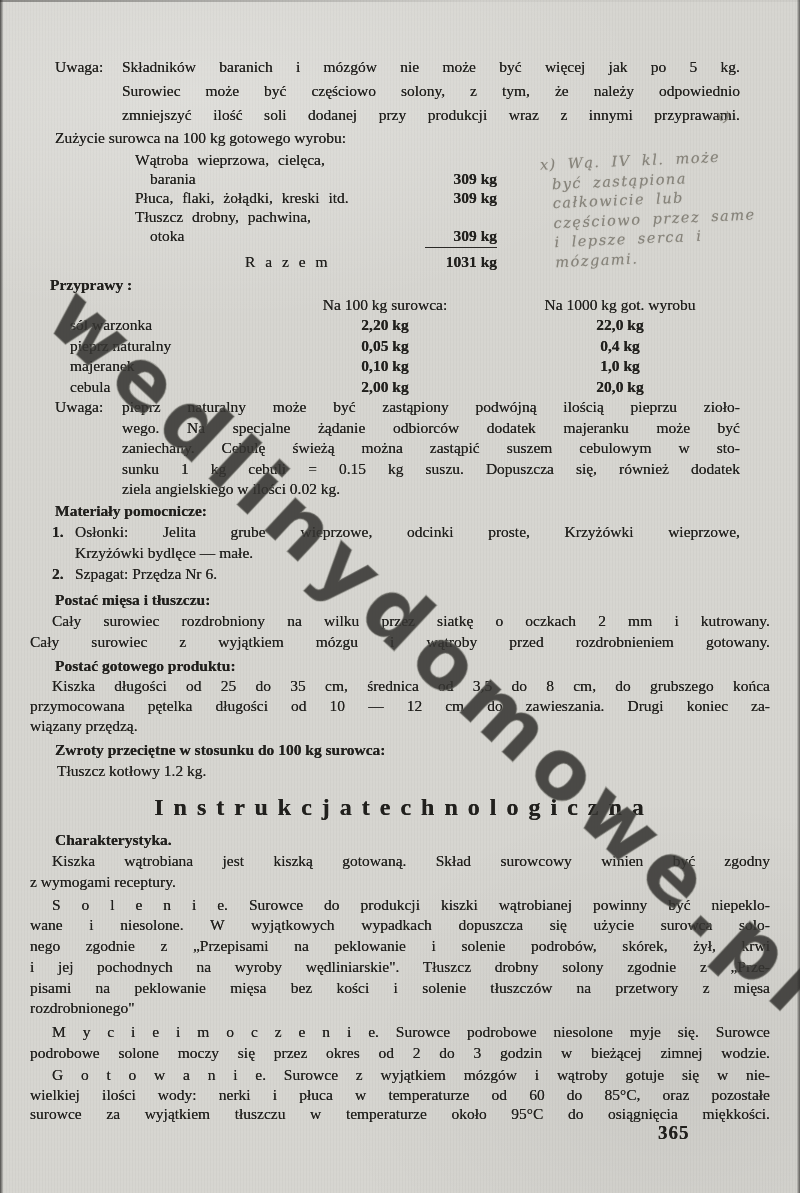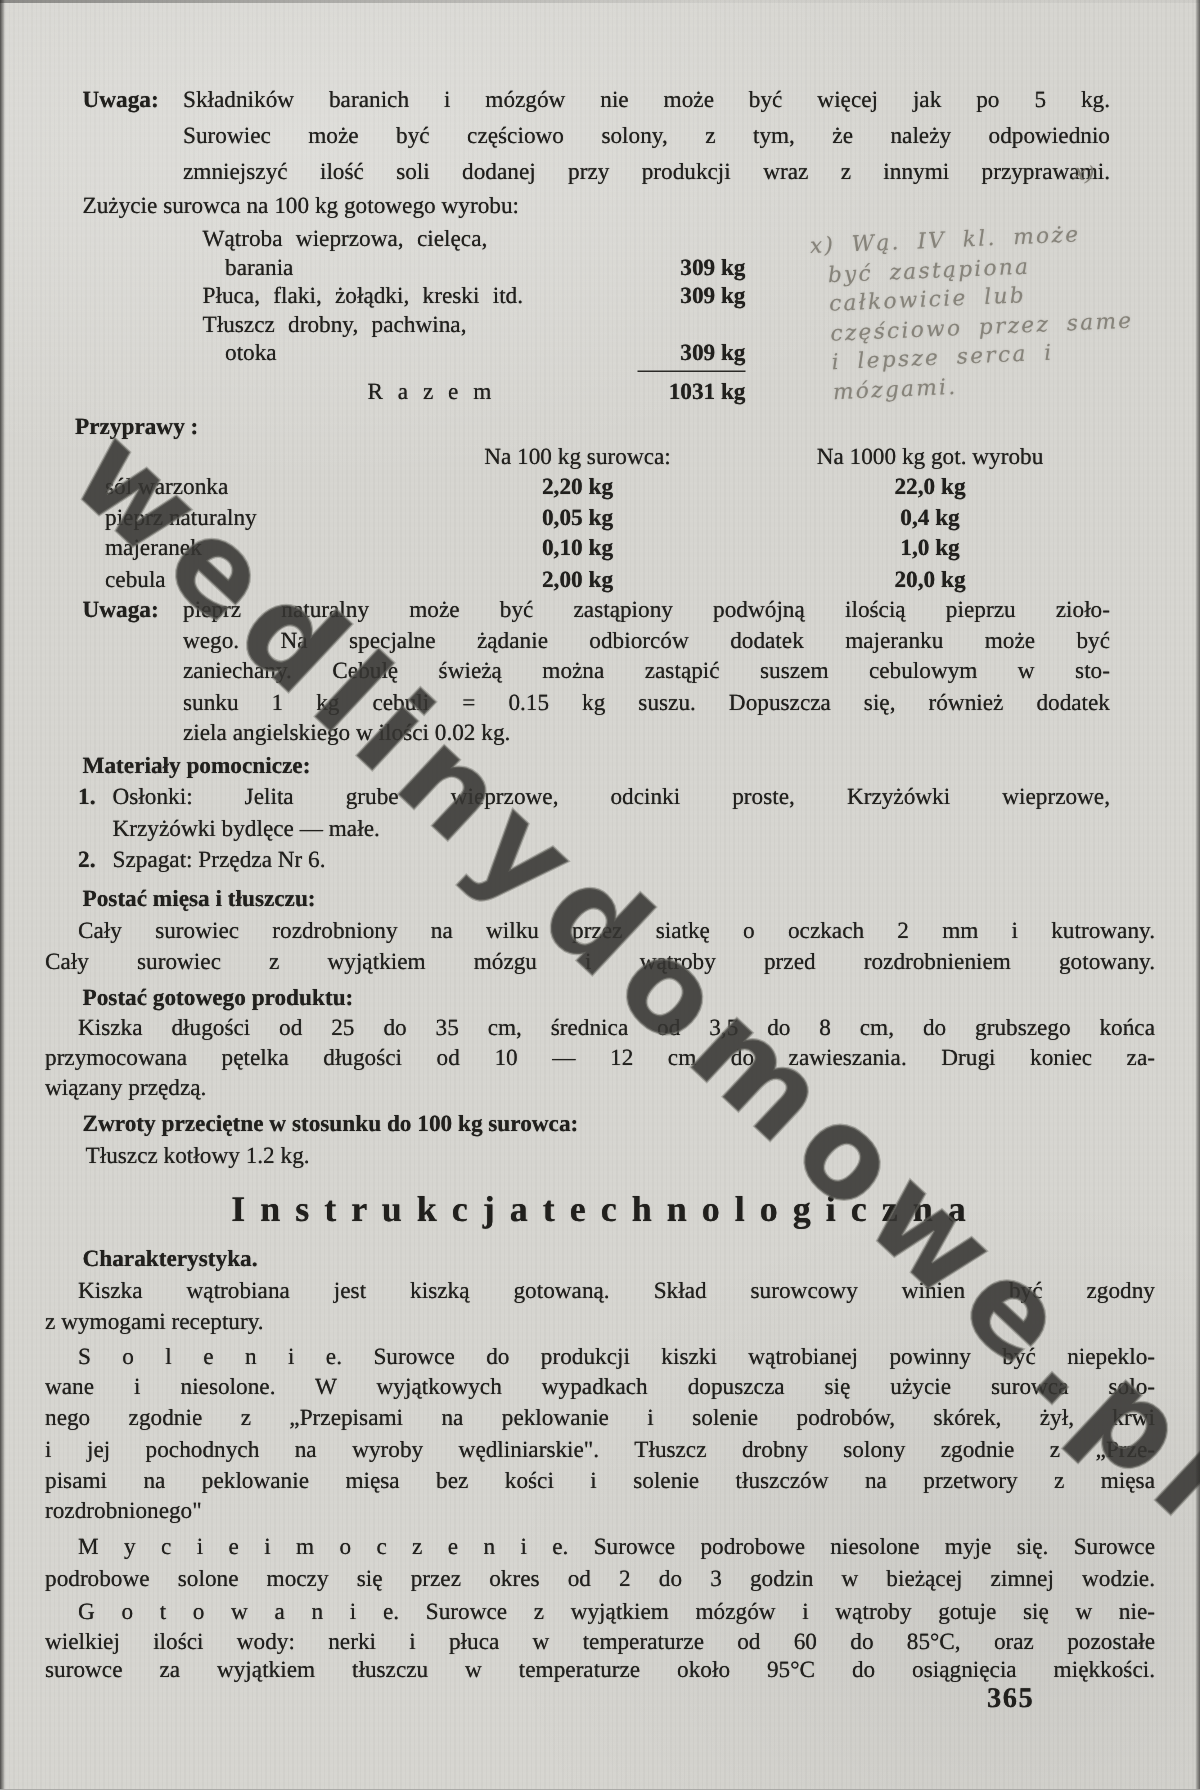--- a/index.html
+++ b/index.html
@@ -27,21 +27,21 @@
 
   .txt{ text-shadow:0 0 .5px rgba(33,32,29,.85); }
 
   
   .jl{text-align:justify;text-align-last:justify;white-space:normal;}
   .ll{text-align:left;}
   .ind{padding-left:22px;}
 
   
   .uwaga{display:flex;margin-left:25px;line-height:24px;}
-  .uwaga .lbl{flex:0 0 67px;font-weight:bold;}
+  .uwaga .lbl{flex:0 0 67px;font-weight:normal;}
   .uwaga .body{width:618px;}
   .uwaga2{line-height:20.5px;}
 
   .zuzycie-head{margin-left:25px;line-height:21px;margin-top:0;}
 
   
   .ing{margin-left:105px;width:362px;margin-top:2px;line-height:19px;}
   .ing-row{display:flex;}
   .ing-row .nm{flex:1;word-spacing:5px;}
   .ing-row .nm.cont{padding-left:15px;}

